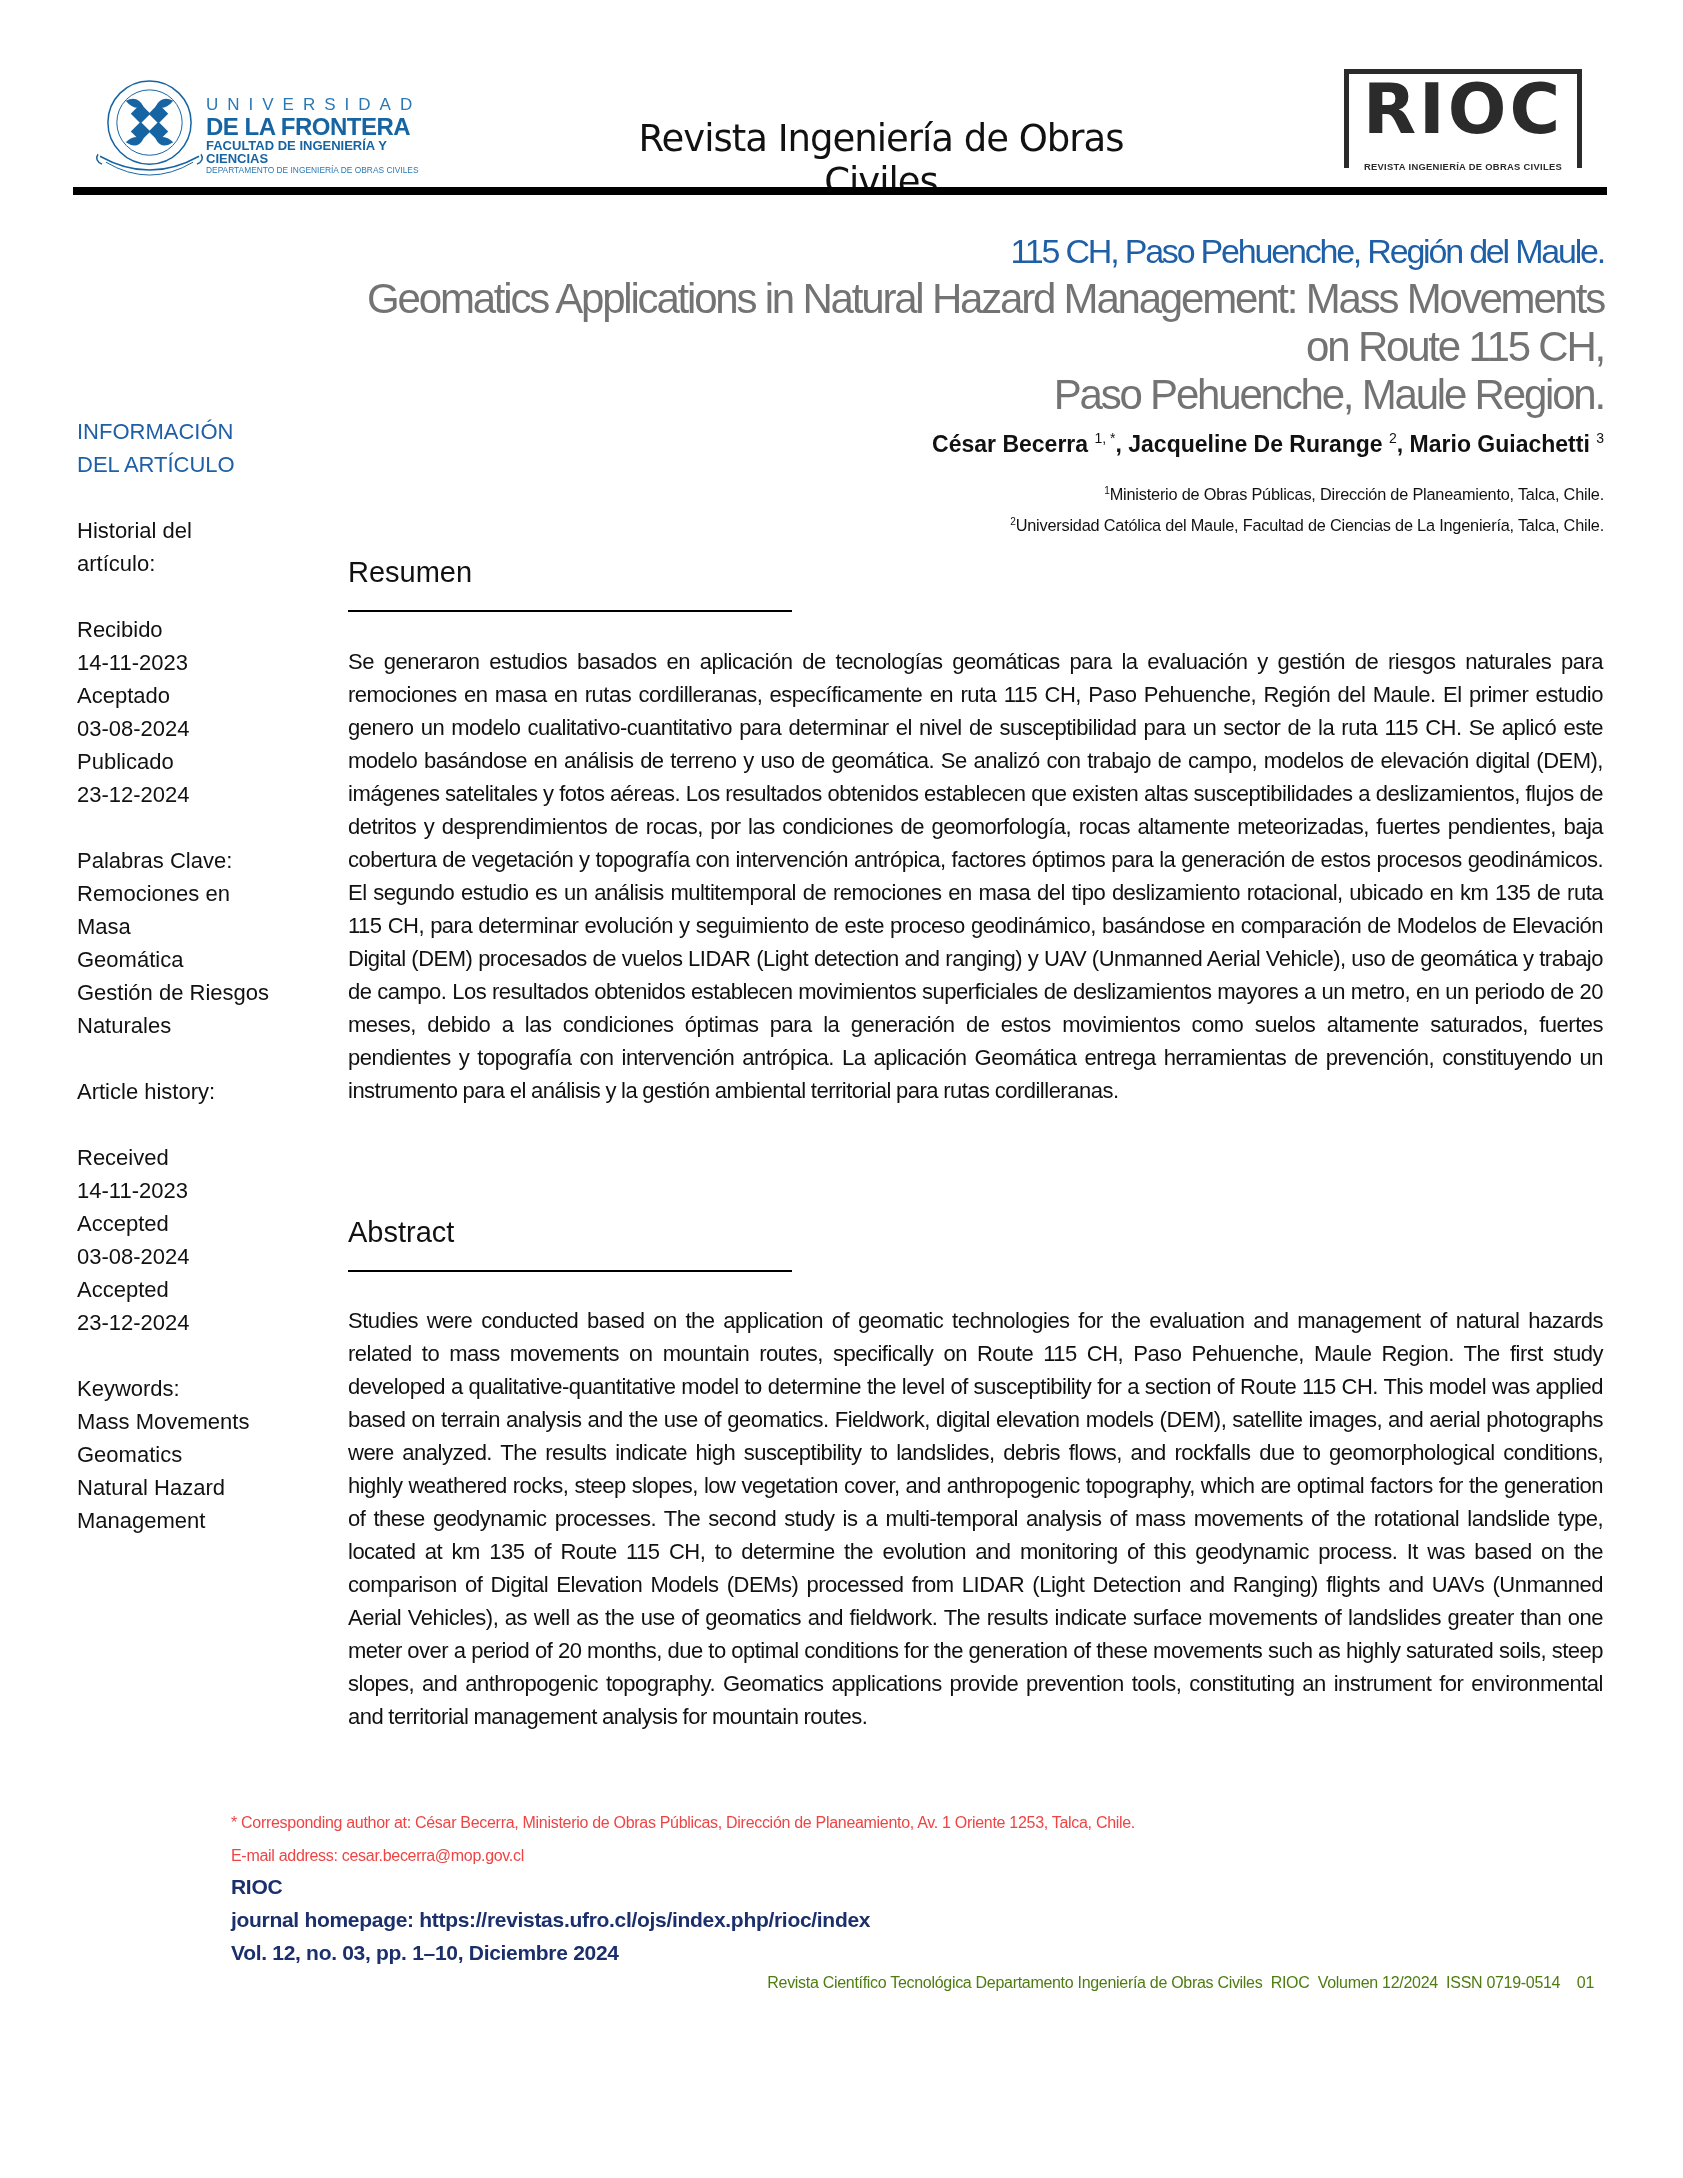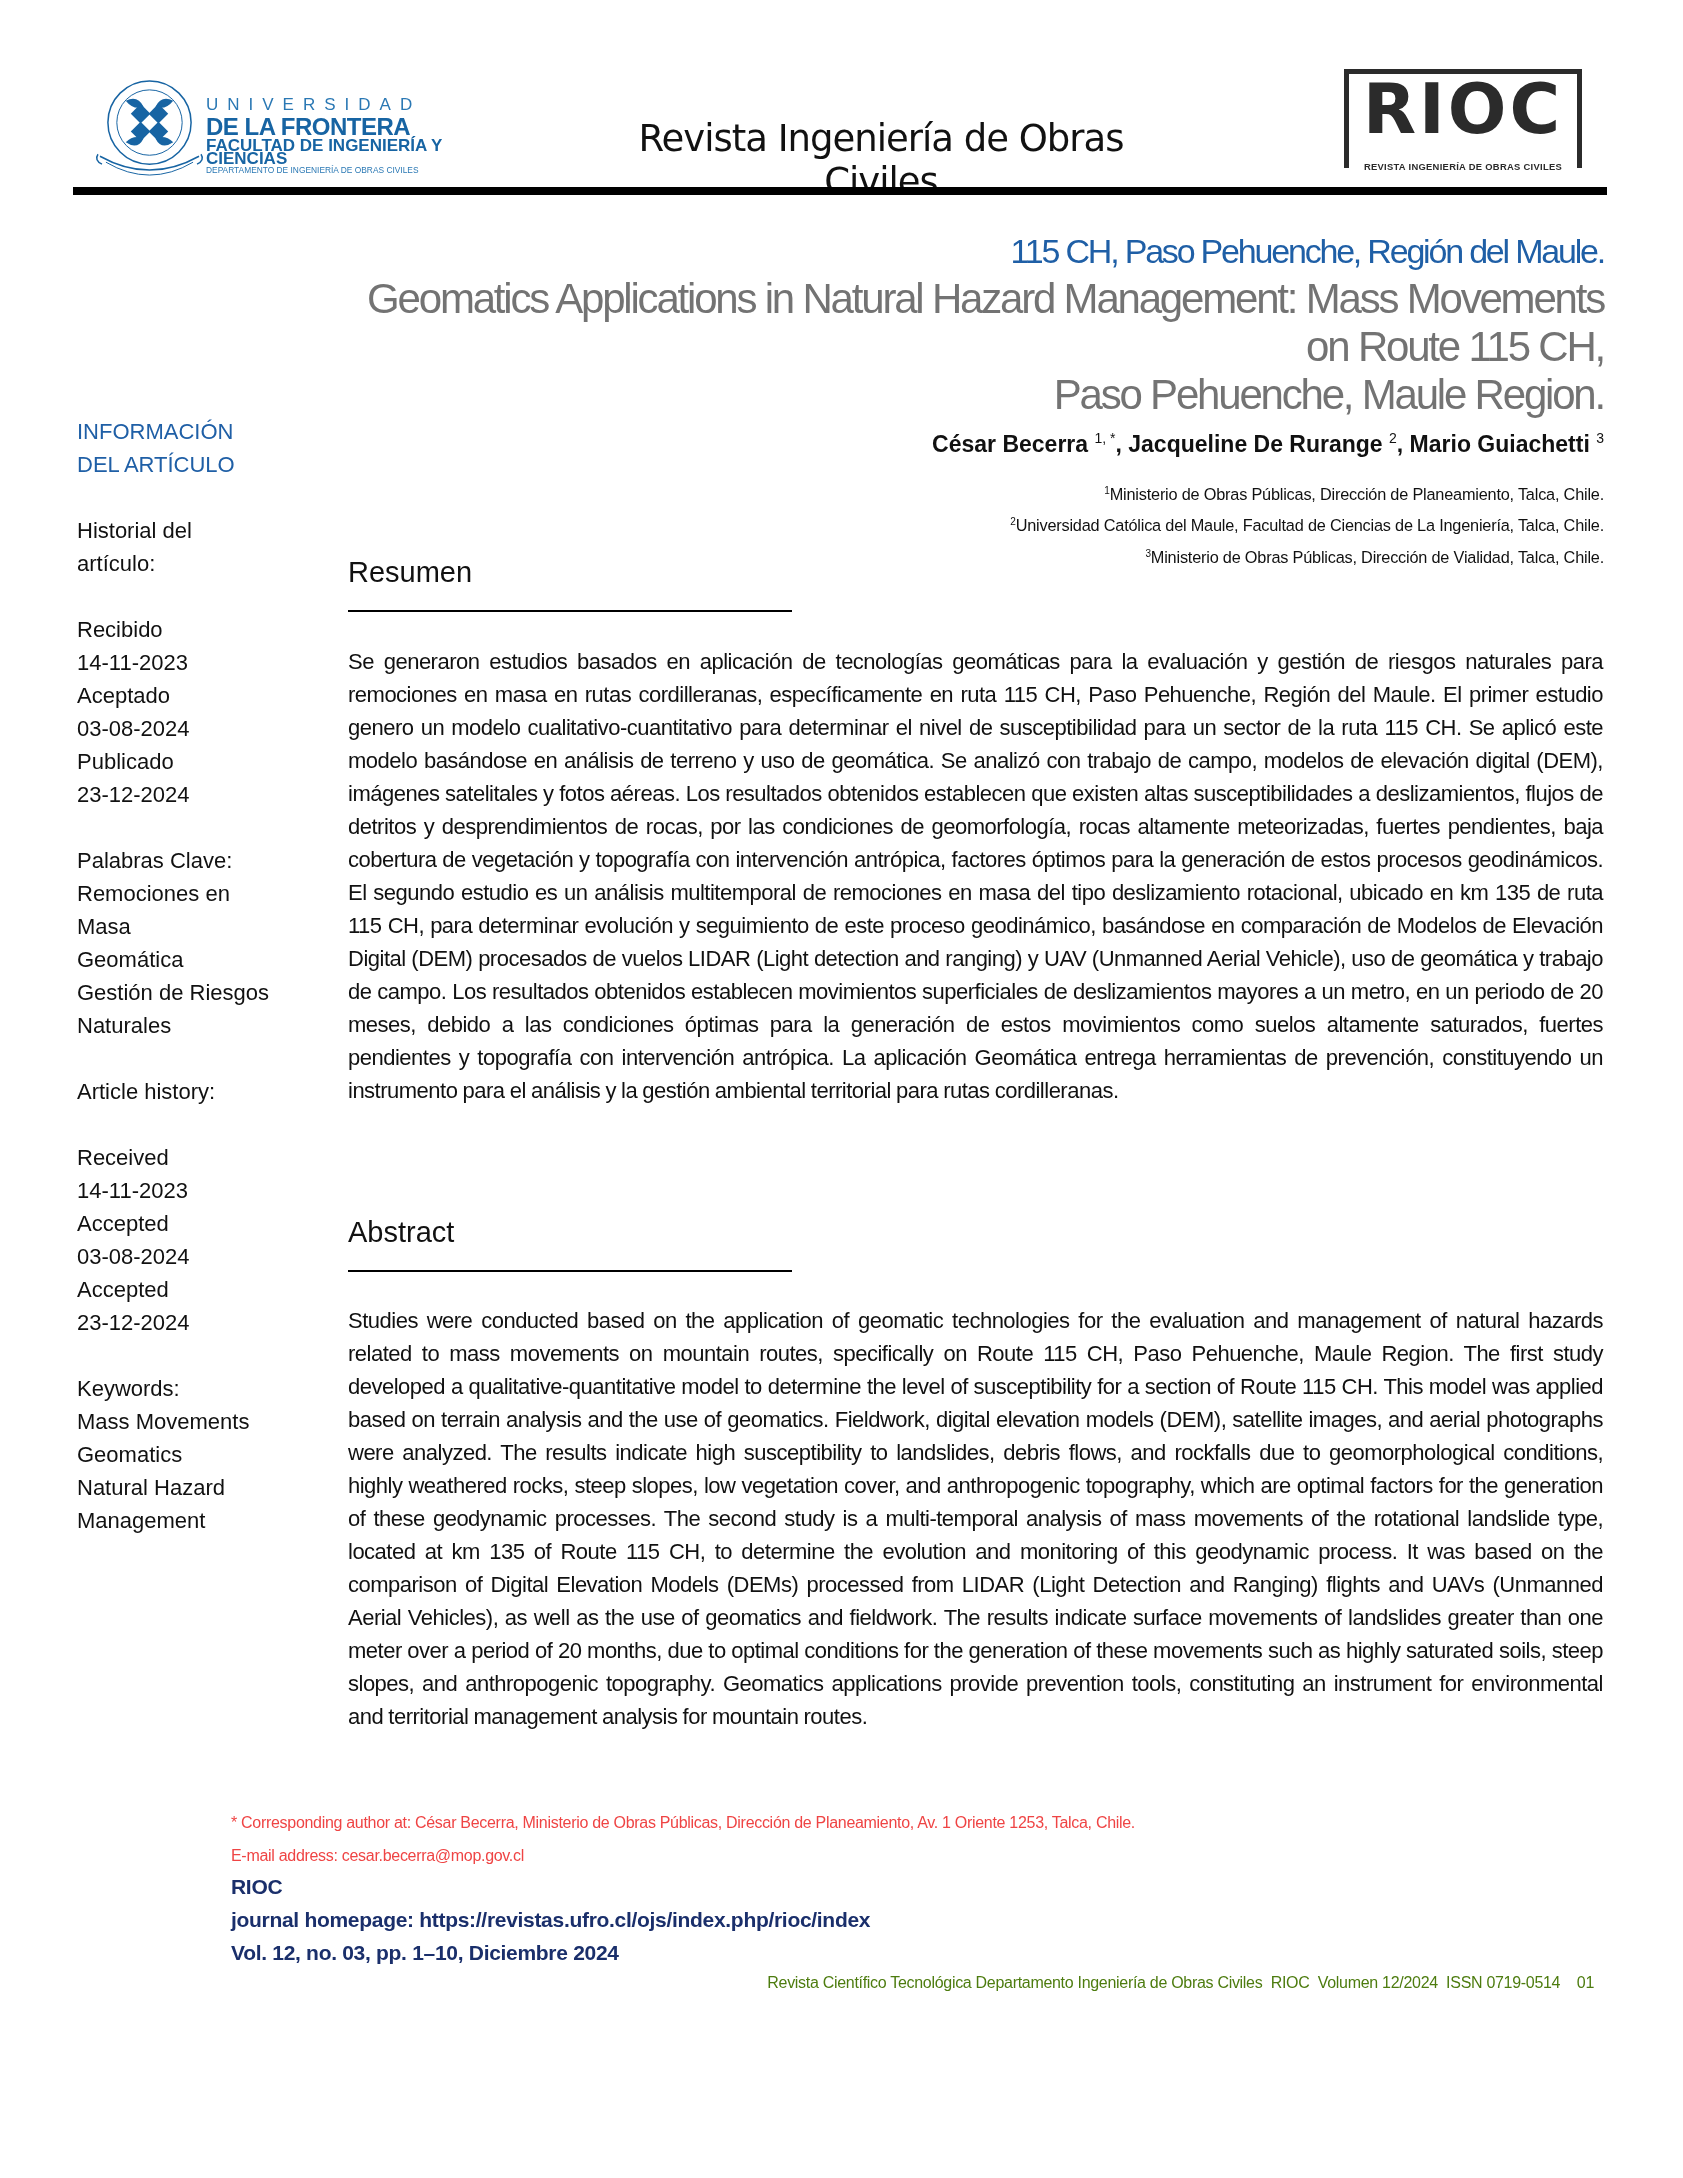--- a/index.html
+++ b/index.html
@@ -5,21 +5,21 @@
   html, body { margin: 0; padding: 0; background: #ffffff; }
   body { width: 1683px; height: 2178px; position: relative; overflow: hidden;
          font-family: "Liberation Sans", sans-serif; color: #111; }
   .abs { position: absolute; }
 
   
   .ufro-logo { left: 94px; top: 77px; width: 111px; height: 103px; }
   .ufro-text { left: 206px; top: 95px; width: 238px; color: #1c6aa6; }
   .ufro-univ { font-size: 17px; letter-spacing: 9px; line-height: 20px; color: #2a78b4; }
   .ufro-name { font-size: 24px; font-weight: bold; line-height: 24px; color: #1764a3; letter-spacing: -0.5px; }
-  .ufro-fac { font-size: 17px; font-weight: bold; line-height: 13px; color: #1764a3; }
+  .ufro-fac { font-size: 13px; font-weight: bold; line-height: 13px; color: #1764a3; }
   .ufro-dep { font-size: 8.4px; line-height: 11px; color: #2a78b4; }
 
   .journal-title { left: 594px; top: 117px; width: 574px; text-align: center;
                    font-size: 37px; color: #111; font-family: "DejaVu Sans", sans-serif;
                    letter-spacing: -1px; }
 
   .rioc-logo { left: 1344px; top: 69px; width: 238px; height: 99px; }
   .rioc-frame { position: absolute; inset: 0; border: 5px solid #2b2b2b; border-bottom: none; }
   .rioc-word { position: absolute; left: 0; right: 0; top: 6px; text-align: center;
                font-size: 69px; font-weight: bold; color: #2b2b2b; letter-spacing: 3px; line-height: 69px;
@@ -108,21 +108,20 @@
   <sup>1, *</sup>, 
   <span>Jacqueline De Rurange</span>
   <sup>2</sup>, 
   <span>Mario Guiachetti</span>
   <sup>3</sup>
 </div>
 
 <div class="abs affils">
   <div><sup>1</sup><span>Ministerio de Obras Públicas, Dirección de Planeamiento, Talca, Chile.</span></div>
   <div><sup>2</sup><span>Universidad Católica del Maule, Facultad de Ciencias de La Ingeniería, Talca, Chile.</span></div>
-  <div><sup>3</sup><span>Ministerio de Obras Públicas, Dirección de Vialidad, Talca, Chile.</span></div>
 </div>
 
 <div class="abs sidebar">
   <div class="sb-head">INFORMACIÓN</div>
   <div class="sb-head">DEL ARTÍCULO</div>
   <div class="gap"></div>
   <div>Historial del</div>
   <div>artículo:</div>
   <div class="gap"></div>
   <div>Recibido</div>

